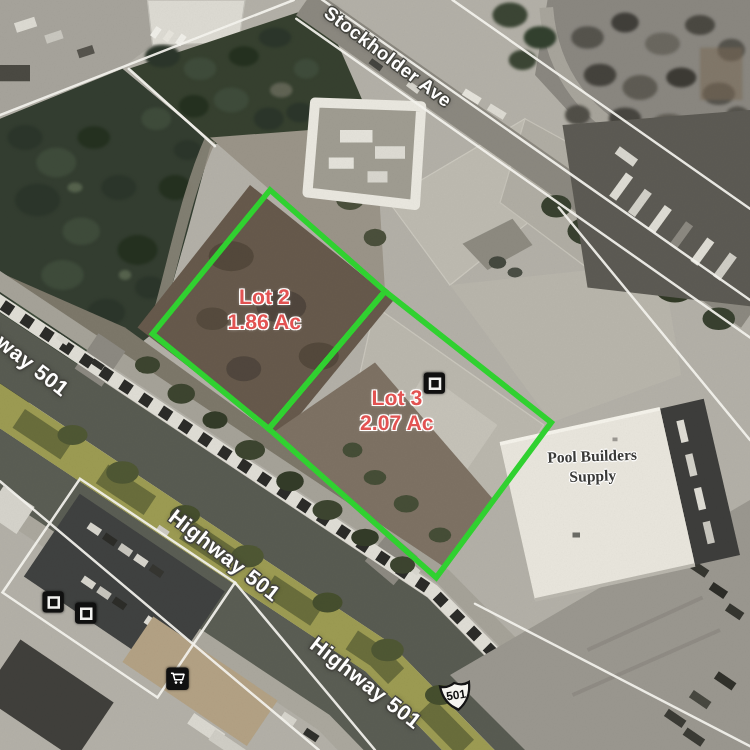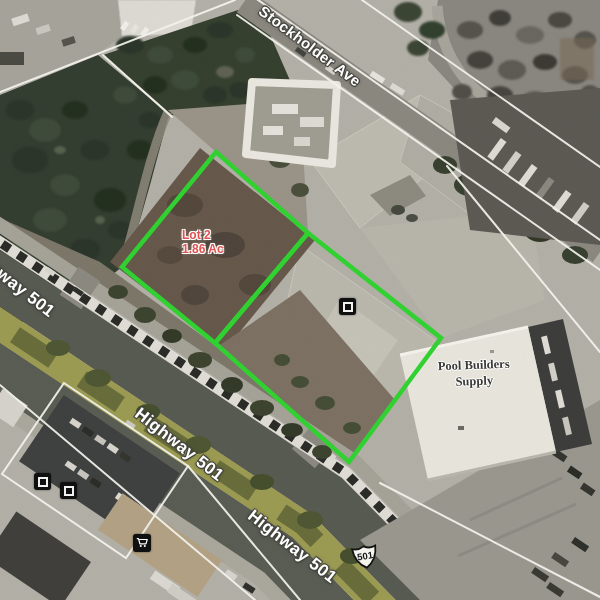--- a/index.html
+++ b/index.html
@@ -6,22 +6,22 @@
   #map{position:relative;width:600px;height:600px;overflow:hidden;background:#b7b4ab;
        font-family:"Liberation Sans",sans-serif;}
   #map svg.base{position:absolute;left:0;top:0;}
   .soft{filter:blur(.55px);}
   .softer{filter:blur(1.1px);}
   .lot-line{fill:none;stroke:var(--lot_boundary,#30d330);stroke-width:4.5;stroke-linejoin:miter;}
   .parcel{fill:none;stroke:#f4f3ee;stroke-width:2;opacity:.93;stroke-linecap:round;}
   .street-label{position:absolute;color:var(--street_label,#fff);font-weight:600;letter-spacing:.4px;
      white-space:nowrap;transform-origin:0 0;
      text-shadow:-1px -1px 0 #45453f,1px -1px 0 #45453f,-1px 1px 0 #45453f,1px 1px 0 #45453f,0 0 4px rgba(0,0,0,.55);}
-  .lot-label{position:absolute;color:var(--lot_label,#e25352);font-weight:700;font-size:12px;line-height:1.2;
-     text-shadow:-1px -1px 0 #fff,1px -1px 0 #fff,-1px 1px 0 #fff,1px 1px 0 #fff,0 0 3px rgba(255,255,255,.8);}
+  .lot-label{position:absolute;color:var(--lot_label,#e25352);font-weight:700;font-size:17px;line-height:1.2;
+     text-shadow:-1px -1px 0 #fff,1px -1px 0 #fff,-1px 1px 0 #fff,1px 1px 0 #fff,0 0 3px rgba(255,255,255,.8);text-align:center;}
   .biz-label{position:absolute;transform:translateX(-50%) rotate(-2deg);text-align:center;
      color:var(--business_label,#3a3a38);font-family:"Liberation Serif",serif;font-weight:700;
      font-size:12.5px;line-height:1.25;
      text-shadow:-1px 0 0 #fff,1px 0 0 #fff,0 -1px 0 #fff,0 1px 0 #fff,0 0 2px #fff;}
   .sq-marker{position:absolute;width:17px;height:17px;background:var(--marker_bg,#101010);border-radius:3px;
      display:flex;align-items:center;justify-content:center;box-shadow:0 0 2px rgba(0,0,0,.6);}
   .sq-marker .inner{width:6px;height:6px;border:2px solid #f2f2f0;background:transparent;}
   .cart-marker{position:absolute;width:18px;height:18px;background:var(--marker_bg,#101010);border-radius:3px;
      display:flex;align-items:center;justify-content:center;box-shadow:0 0 2px rgba(0,0,0,.6);}
   .shield{position:absolute;transform:rotate(-9deg);}
@@ -303,20 +303,24 @@
     <svg width="27" height="26" viewBox="0 0 30 28">
       <path d="M15 2 C19.5 4.6 24.5 4.8 28 3.2 C27.6 13.5 23.5 21 15 26 C6.5 21 2.4 13.5 2 3.2 C5.5 4.8 10.5 4.6 15 2 Z" fill="#f5f4ef" stroke="#141414" stroke-width="2"></path>
       <text x="15" y="16.5" text-anchor="middle">501</text>
     </svg>
   </div>
 
   <div class="lot-label" style="left:182px;top:228px;">
     <div>Lot 2</div>
     <div>1.86 Ac</div>
   </div>
+  <div class="lot-label" style="left:288px;top:309px;">
+    <div>Lot 3</div>
+    <div>2.07 Ac</div>
+  </div>
 
   <div class="biz-label" style="left:474px;top:358px;">
     <div>Pool Builders</div>
     <div>Supply</div>
   </div>
 
   <div class="sq-marker" style="left:339px;top:298px;">
     <span class="inner"></span>
   </div>
   <div class="sq-marker" style="left:34px;top:473px;">

